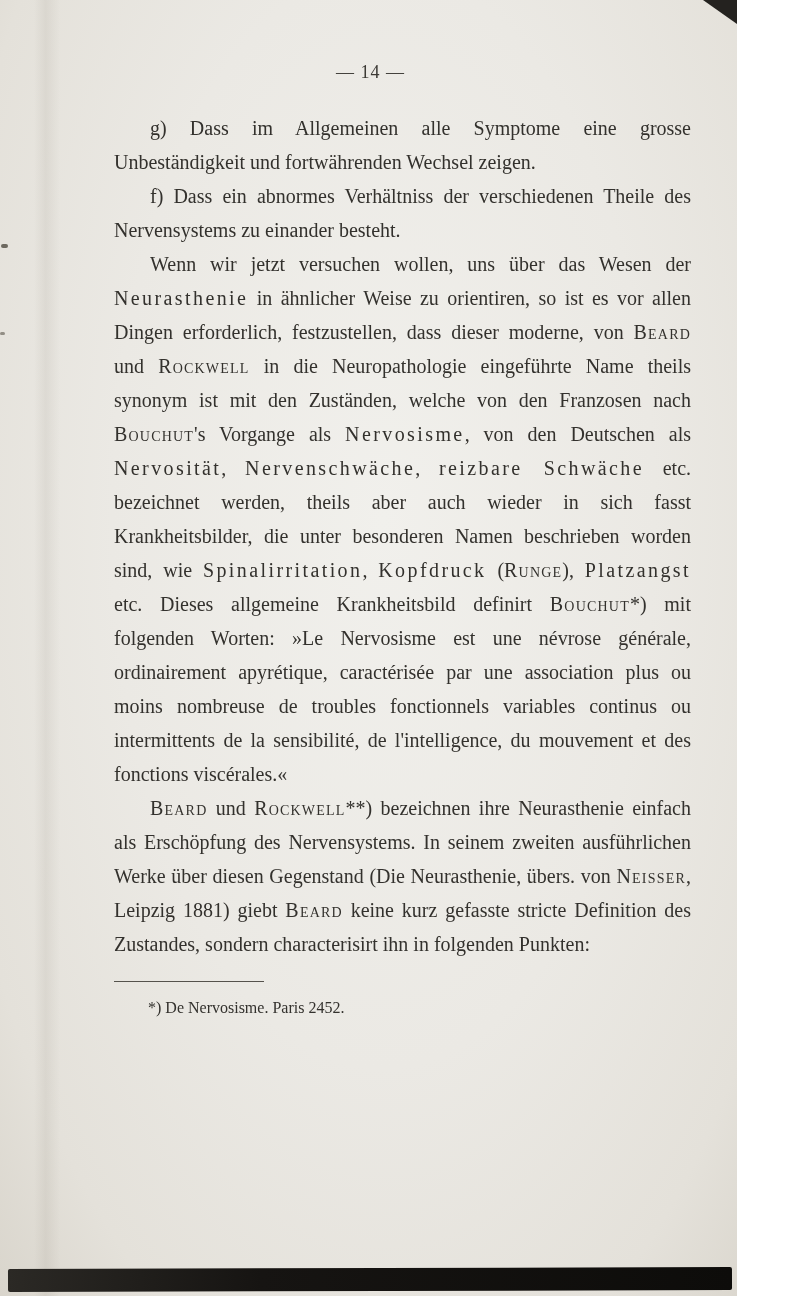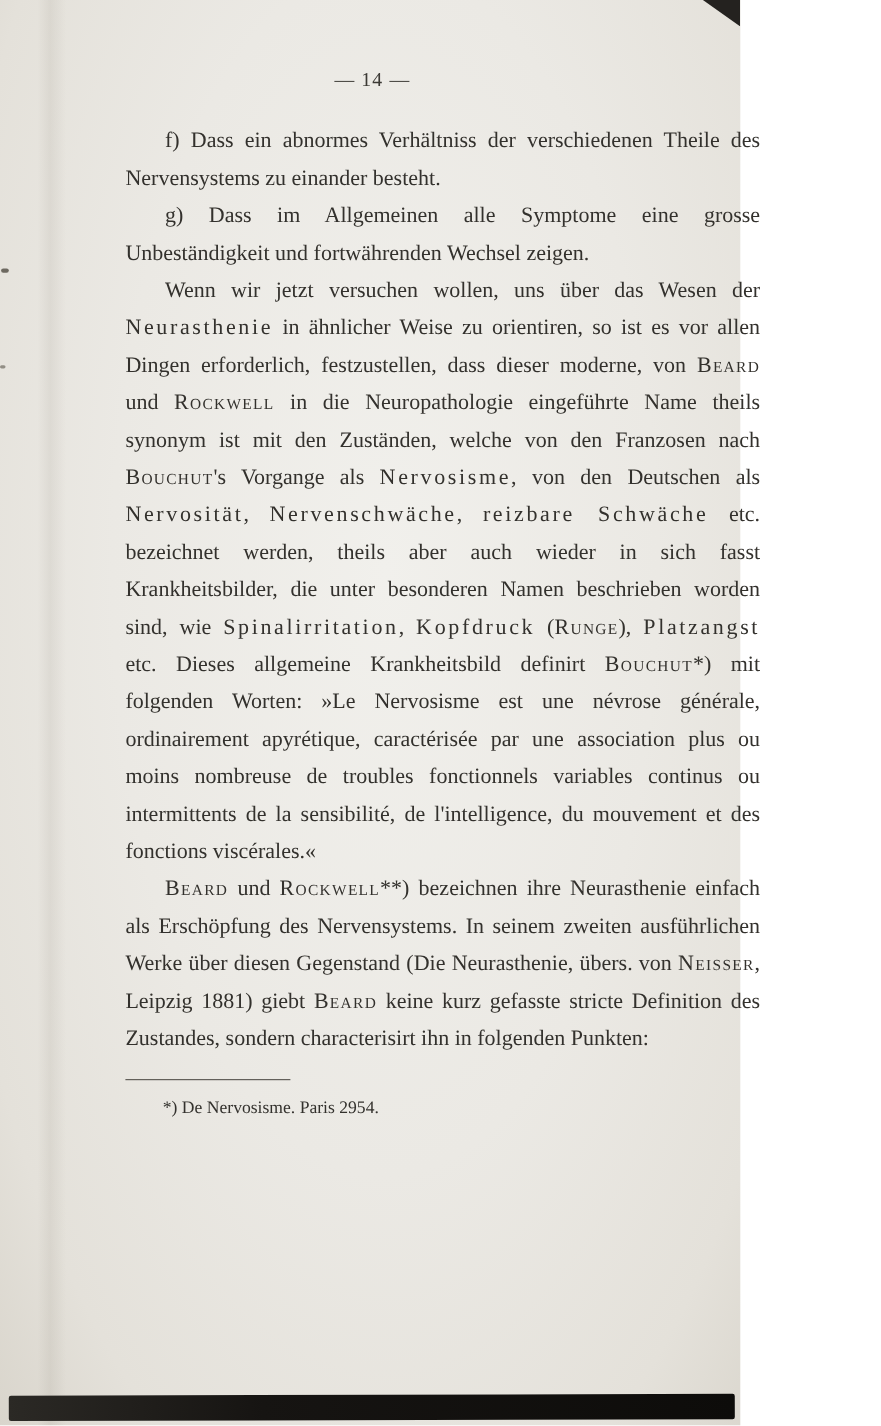--- a/index.html
+++ b/index.html
@@ -7,21 +7,21 @@
     padding: 0;
   }
   body {
     width: 801px;
     height: 1296px;
     overflow: hidden;
     font-family: "Liberation Serif", "DejaVu Serif", serif;
   }
   .scan {
     position: relative;
-    width: 673px;
+    width: 737px;
     height: 1296px;
     background: radial-gradient(ellipse at 52% 40%, #f1f0ec 0%, #ebe9e4 50%, #e4e1da 82%, #d9d5cc 100%);
     color: #33312d;
     font-family: Liberation Serif, serif;
   }
   
   .fold-shadow {
     position: absolute;
     left: 34px;
     top: 0;
@@ -110,29 +110,29 @@
   <div class="fold-shadow"></div>
   <div class="speck speck-1"></div>
   <div class="speck speck-2"></div>
   <div class="corner-tr"></div>
 
   <div class="page-inner">
 
     <div class="page-number">— 14 —</div>
 
     <div class="text-block">
+      <p class="para"><span>g) Dass im Allgemeinen alle Symptome eine grosse Unbeständigkeit und fortwährenden Wechsel zeigen.</span></p>
       <p class="para"><span>f) Dass ein abnormes Verhältniss der verschiedenen Theile des Nervensystems zu einander besteht.</span></p>
-      <p class="para"><span>g) Dass im Allgemeinen alle Symptome eine grosse Unbeständigkeit und fortwährenden Wechsel zeigen.</span></p>
       <p class="para"><span>Wenn wir jetzt versuchen wollen, uns über das Wesen der </span><span class="seg-sp">Neurasthenie</span><span> in ähnlicher Weise zu orientiren, so ist es vor allen Dingen erforderlich, festzustellen, dass dieser moderne, von </span><span class="seg-sc">Beard</span><span> und </span><span class="seg-sc">Rockwell</span><span> in die Neuropathologie eingeführte Name theils synonym ist mit den Zuständen, welche von den Franzosen nach </span><span class="seg-sc">Bouchut</span><span>'s Vorgange als </span><span class="seg-sp">Nervosisme</span><span>, von den Deutschen als </span><span class="seg-sp">Nervosität</span><span>, </span><span class="seg-sp">Nervenschwäche</span><span>, </span><span class="seg-sp">reizbare Schwäche</span><span> etc. bezeichnet werden, theils aber auch wieder in sich fasst Krankheitsbilder, die unter besonderen Namen beschrieben worden sind, wie </span><span class="seg-sp">Spinalirritation</span><span>, </span><span class="seg-sp">Kopfdruck</span><span> (</span><span class="seg-sc">Runge</span><span>), </span><span class="seg-sp">Platzangst</span><span> etc. Dieses allgemeine Krankheitsbild definirt </span><span class="seg-sc">Bouchut</span><span>*) mit folgenden Worten: »Le Nervosisme est une névrose générale, ordinairement apyrétique, caractérisée par une association plus ou moins nombreuse de troubles fonctionnels variables continus ou intermittents de la sensibilité, de l'intelligence, du mouvement et des fonctions viscérales.«</span></p>
       <p class="para"><span class="seg-sc">Beard</span><span> und </span><span class="seg-sc">Rockwell</span><span>**) bezeichnen ihre Neurasthenie einfach als Erschöpfung des Nervensystems. In seinem zweiten ausführlichen Werke über diesen Gegenstand (Die Neurasthenie, übers. von </span><span class="seg-sc">Neisser</span><span>, Leipzig 1881) giebt </span><span class="seg-sc">Beard</span><span> keine kurz gefasste stricte Definition des Zustandes, sondern characterisirt ihn in folgenden Punkten:</span></p>
     </div>
 
     <hr class="footnote-rule">
 
     <div class="footnotes">
-      <p class="para"><span>*) De Nervosisme. Paris 2954.</span></p>
+      <p class="para"><span>*) De Nervosisme. Paris 2452.</span></p>
     </div>
 
   </div>
 
   <div class="bottom-bar"></div>
 
 </div>
 
 </body></html>

